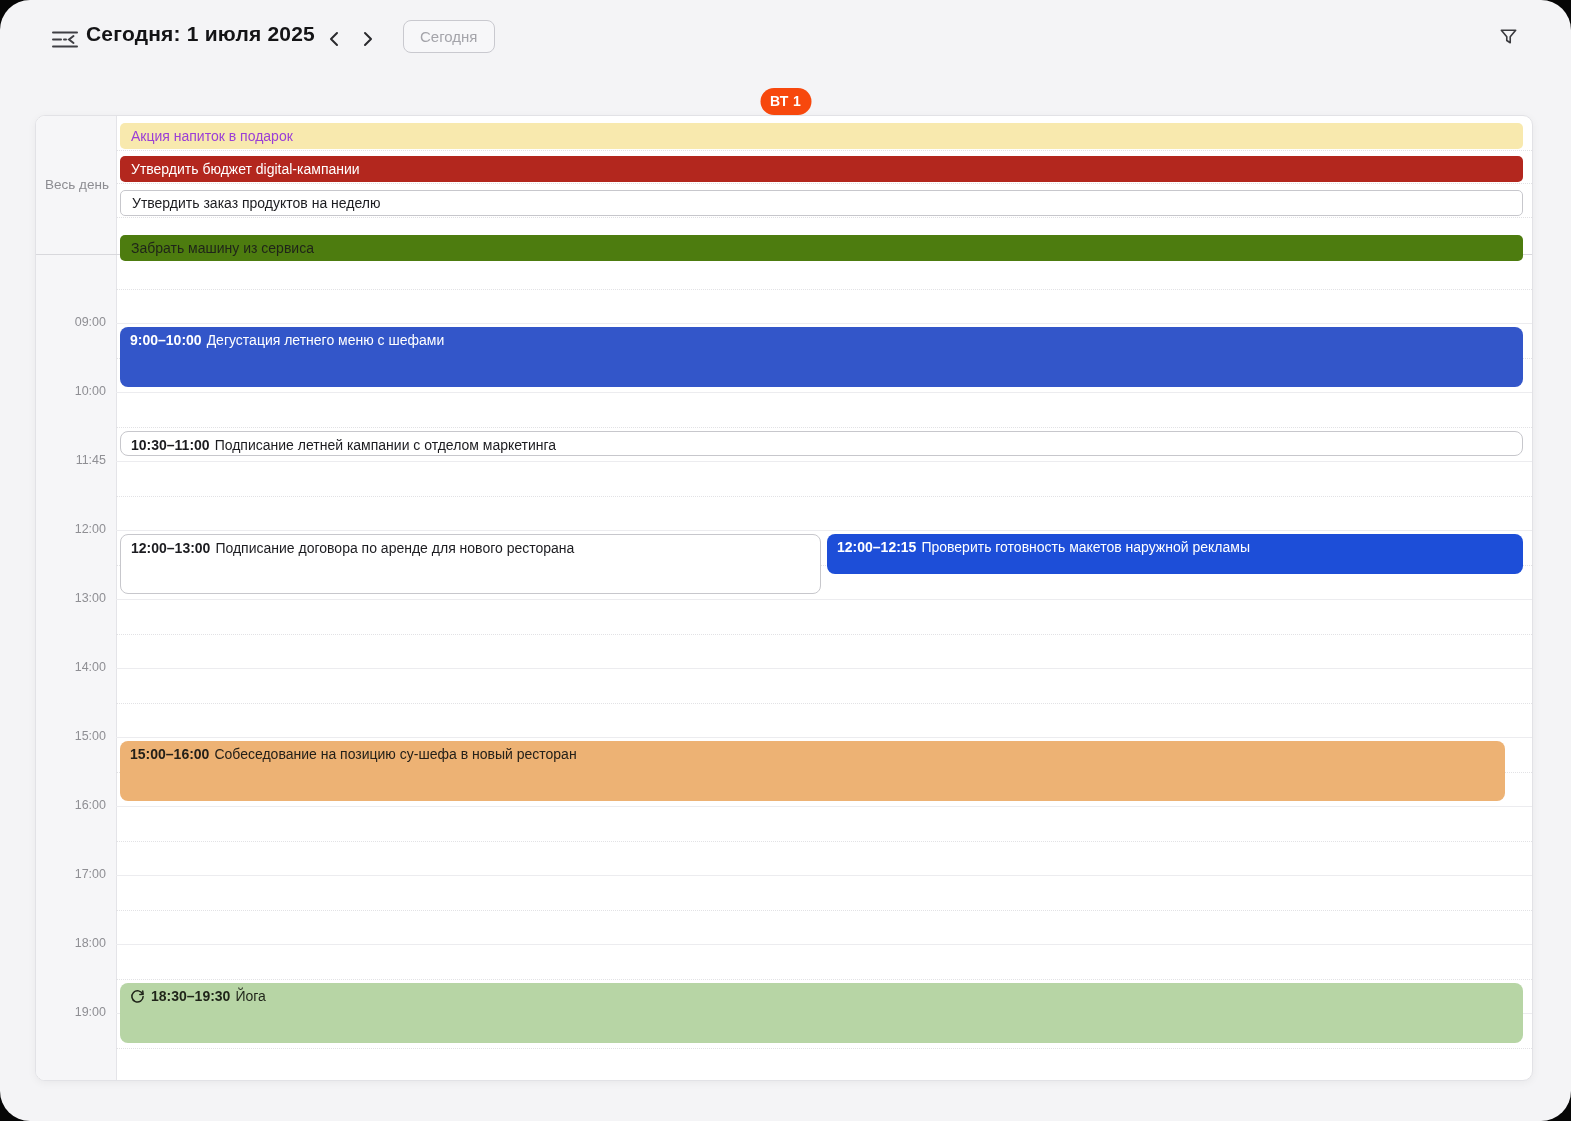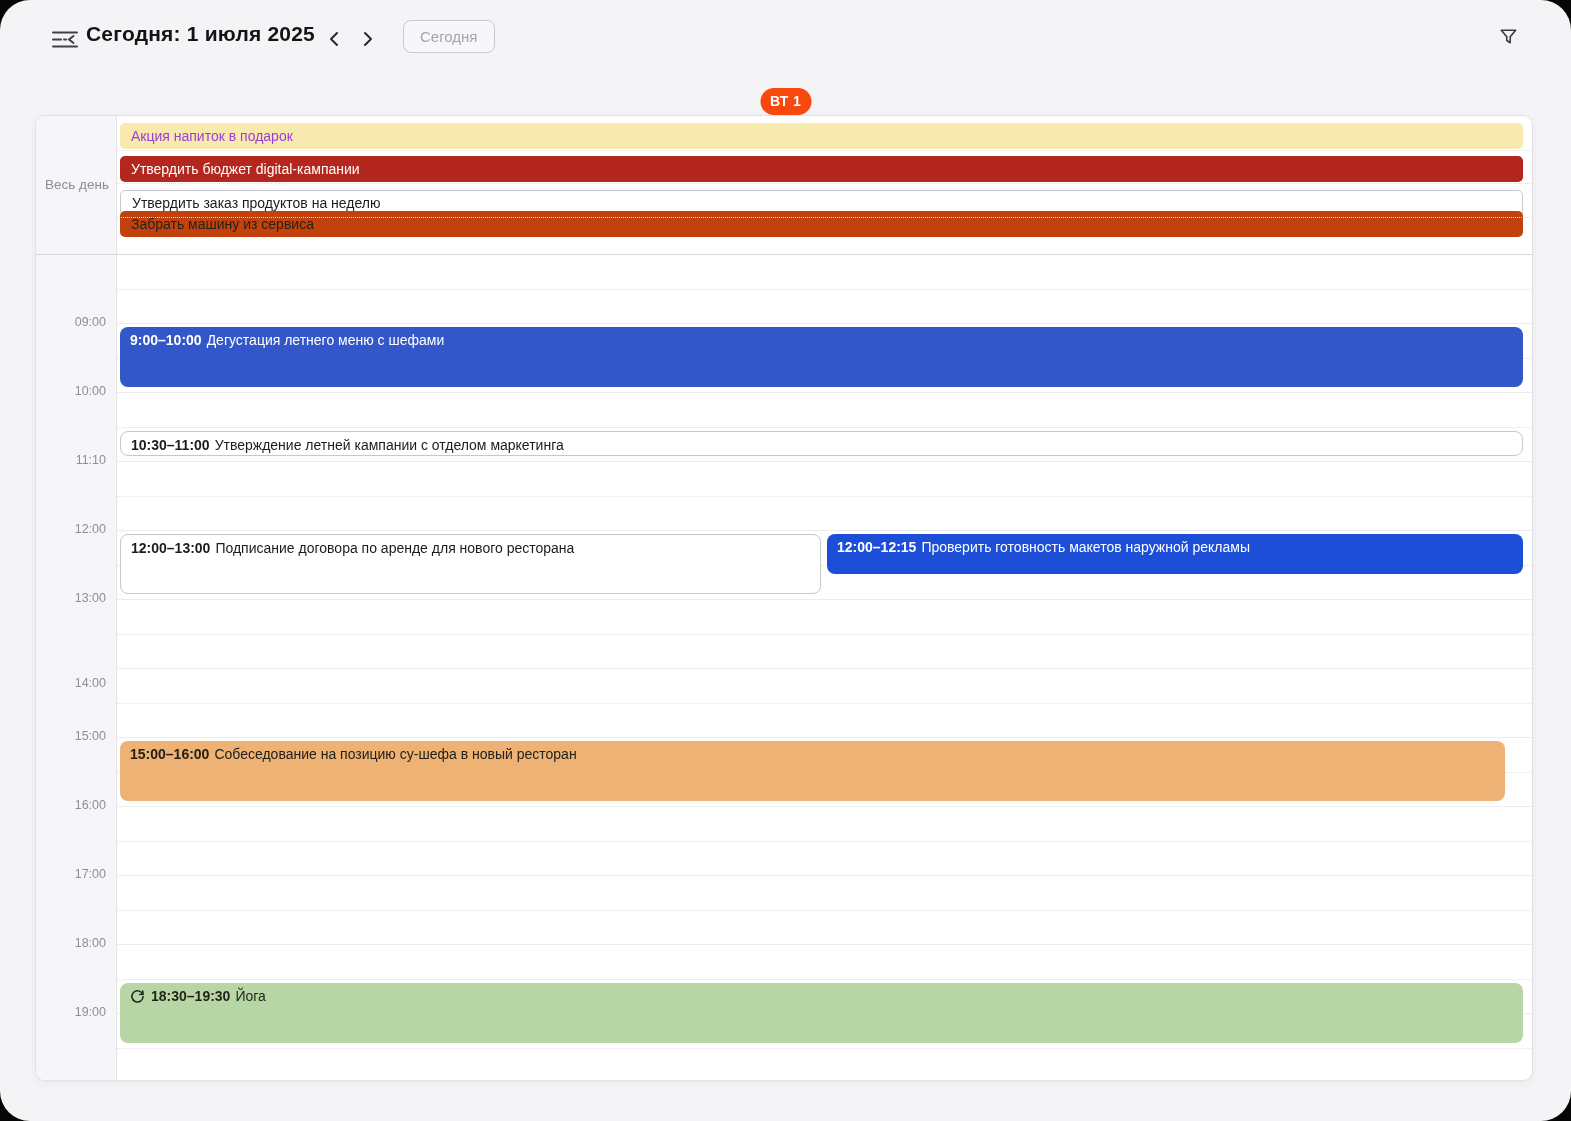--- a/index.html
+++ b/index.html
@@ -104,21 +104,21 @@
 
   <div class="calendar">
     <div class="gutter-bg"></div>
 
     <div class="allday">
       <div class="allday-label">Весь день</div>
       <div id="allday-events">
           <div class="allday-event" style="top: 7px; background: rgb(248, 233, 174); color: rgb(155, 63, 214);">Акция напиток в подарок</div>
           <div class="allday-event" style="top: 40.4px; background: rgb(179, 39, 30); color: rgb(255, 255, 255);">Утвердить бюджет digital-кампании</div>
           <div class="allday-event bordered" style="top: 73.8px; background: rgb(255, 255, 255); color: rgb(28, 28, 32);">Утвердить заказ продуктов на неделю</div>
-          <div class="allday-event" style="top: 95px; background: #c2410c; color: rgb(31, 36, 25);">Забрать машину из сервиса</div>
+          <div class="allday-event" style="top: 119px; background: #4d7c0f; color: rgb(31, 36, 25);">Забрать машину из сервиса</div>
         </div>
     <div class="allday-sep" style="top: 34px;"></div>
         <div class="allday-sep" style="top: 67.4px;"></div>
         <div class="allday-sep" style="top: 100.8px;"></div>
       </div>
 
     <div class="time-grid" id="time-grid">
         <div class="half-line" style="top: 34.5px;"></div>
         <div class="hour-line" style="top: 69px;"></div>
         <div class="half-line" style="top: 103.5px;"></div>
@@ -137,31 +137,31 @@
         <div class="hour-line" style="top: 552px;"></div>
         <div class="half-line" style="top: 586.5px;"></div>
         <div class="hour-line" style="top: 621px;"></div>
         <div class="half-line" style="top: 655.5px;"></div>
         <div class="hour-line" style="top: 690px;"></div>
         <div class="half-line" style="top: 724.5px;"></div>
         <div class="hour-line" style="top: 759px;"></div>
         <div class="half-line" style="top: 793.5px;"></div>
         <div class="hour-label" style="top: 61px;">09:00</div>
         <div class="hour-label" style="top: 130px;">10:00</div>
-        <div class="hour-label" style="top: 199px;">11:10</div>
+        <div class="hour-label" style="top: 199px;">11:45</div>
         <div class="hour-label" style="top: 268px;">12:00</div>
         <div class="hour-label" style="top: 337px;">13:00</div>
-        <div class="hour-label" style="top: 406px; margin-top: 16px;">14:00</div>
+        <div class="hour-label" style="top: 406px;">14:00</div>
         <div class="hour-label" style="top: 475px;">15:00</div>
         <div class="hour-label" style="top: 544px;">16:00</div>
         <div class="hour-label" style="top: 613px;">17:00</div>
         <div class="hour-label" style="top: 682px;">18:00</div>
         <div class="hour-label" style="top: 751px;">19:00</div>
         <div class="event" style="top: 73px; height: 60px; left: 84px; width: 1403px; background: rgb(51, 86, 201); color: rgb(255, 255, 255);"><span class="ev-time">9:00–10:00</span><span class="ev-title">Дегустация летнего меню с шефами</span></div>
-        <div class="event bordered" style="top: 176.5px; height: 25.5px; left: 84px; width: 1403px; background: rgb(255, 255, 255); color: rgb(28, 28, 32);"><span class="ev-time">10:30–11:00</span><span class="ev-title">Утверждение летней кампании с отделом маркетинга</span></div>
+        <div class="event bordered" style="top: 176.5px; height: 25.5px; left: 84px; width: 1403px; background: rgb(255, 255, 255); color: rgb(28, 28, 32);"><span class="ev-time">10:30–11:00</span><span class="ev-title">Подписание летней кампании с отделом маркетинга</span></div>
         <div class="event bordered" style="top: 280px; height: 60px; left: 84px; width: 701px; background: rgb(255, 255, 255); color: rgb(28, 28, 32);"><span class="ev-time">12:00–13:00</span><span class="ev-title">Подписание договора по аренде для нового ресторана</span></div>
         <div class="event" style="top: 280px; height: 40px; left: 791px; width: 696px; background: #1d4ed8; color: rgb(255, 255, 255);"><span class="ev-time">12:00–12:15</span><span class="ev-title">Проверить готовность макетов наружной рекламы</span></div>
         <div class="event" style="top: 487px; height: 60px; left: 84px; width: 1385px; background: rgb(237, 178, 116); color: rgb(36, 32, 25);"><span class="ev-time">15:00–16:00</span><span class="ev-title">Собеседование на позицию су-шефа в новый ресторан</span></div>
         <div class="event" style="top: 728.5px; height: 60px; left: 84px; width: 1403px; background: rgb(183, 213, 165); color: rgb(31, 36, 25);"><svg width="15" height="15" viewBox="0 0 16 16" class="recur-icon">
             <path d="M13.5 5.5 A6 6 0 1 0 14 8" fill="none" stroke="#1F2419" stroke-width="1.6" stroke-linecap="round"></path>
             <path d="M10.5 5.8 L14 5.6 L13.6 2.2" fill="none" stroke="#1F2419" stroke-width="1.6" stroke-linecap="round" stroke-linejoin="round"></path>
           </svg><span class="ev-time">18:30–19:30</span><span class="ev-title">Йога</span></div>
       </div>
   </div>
 

